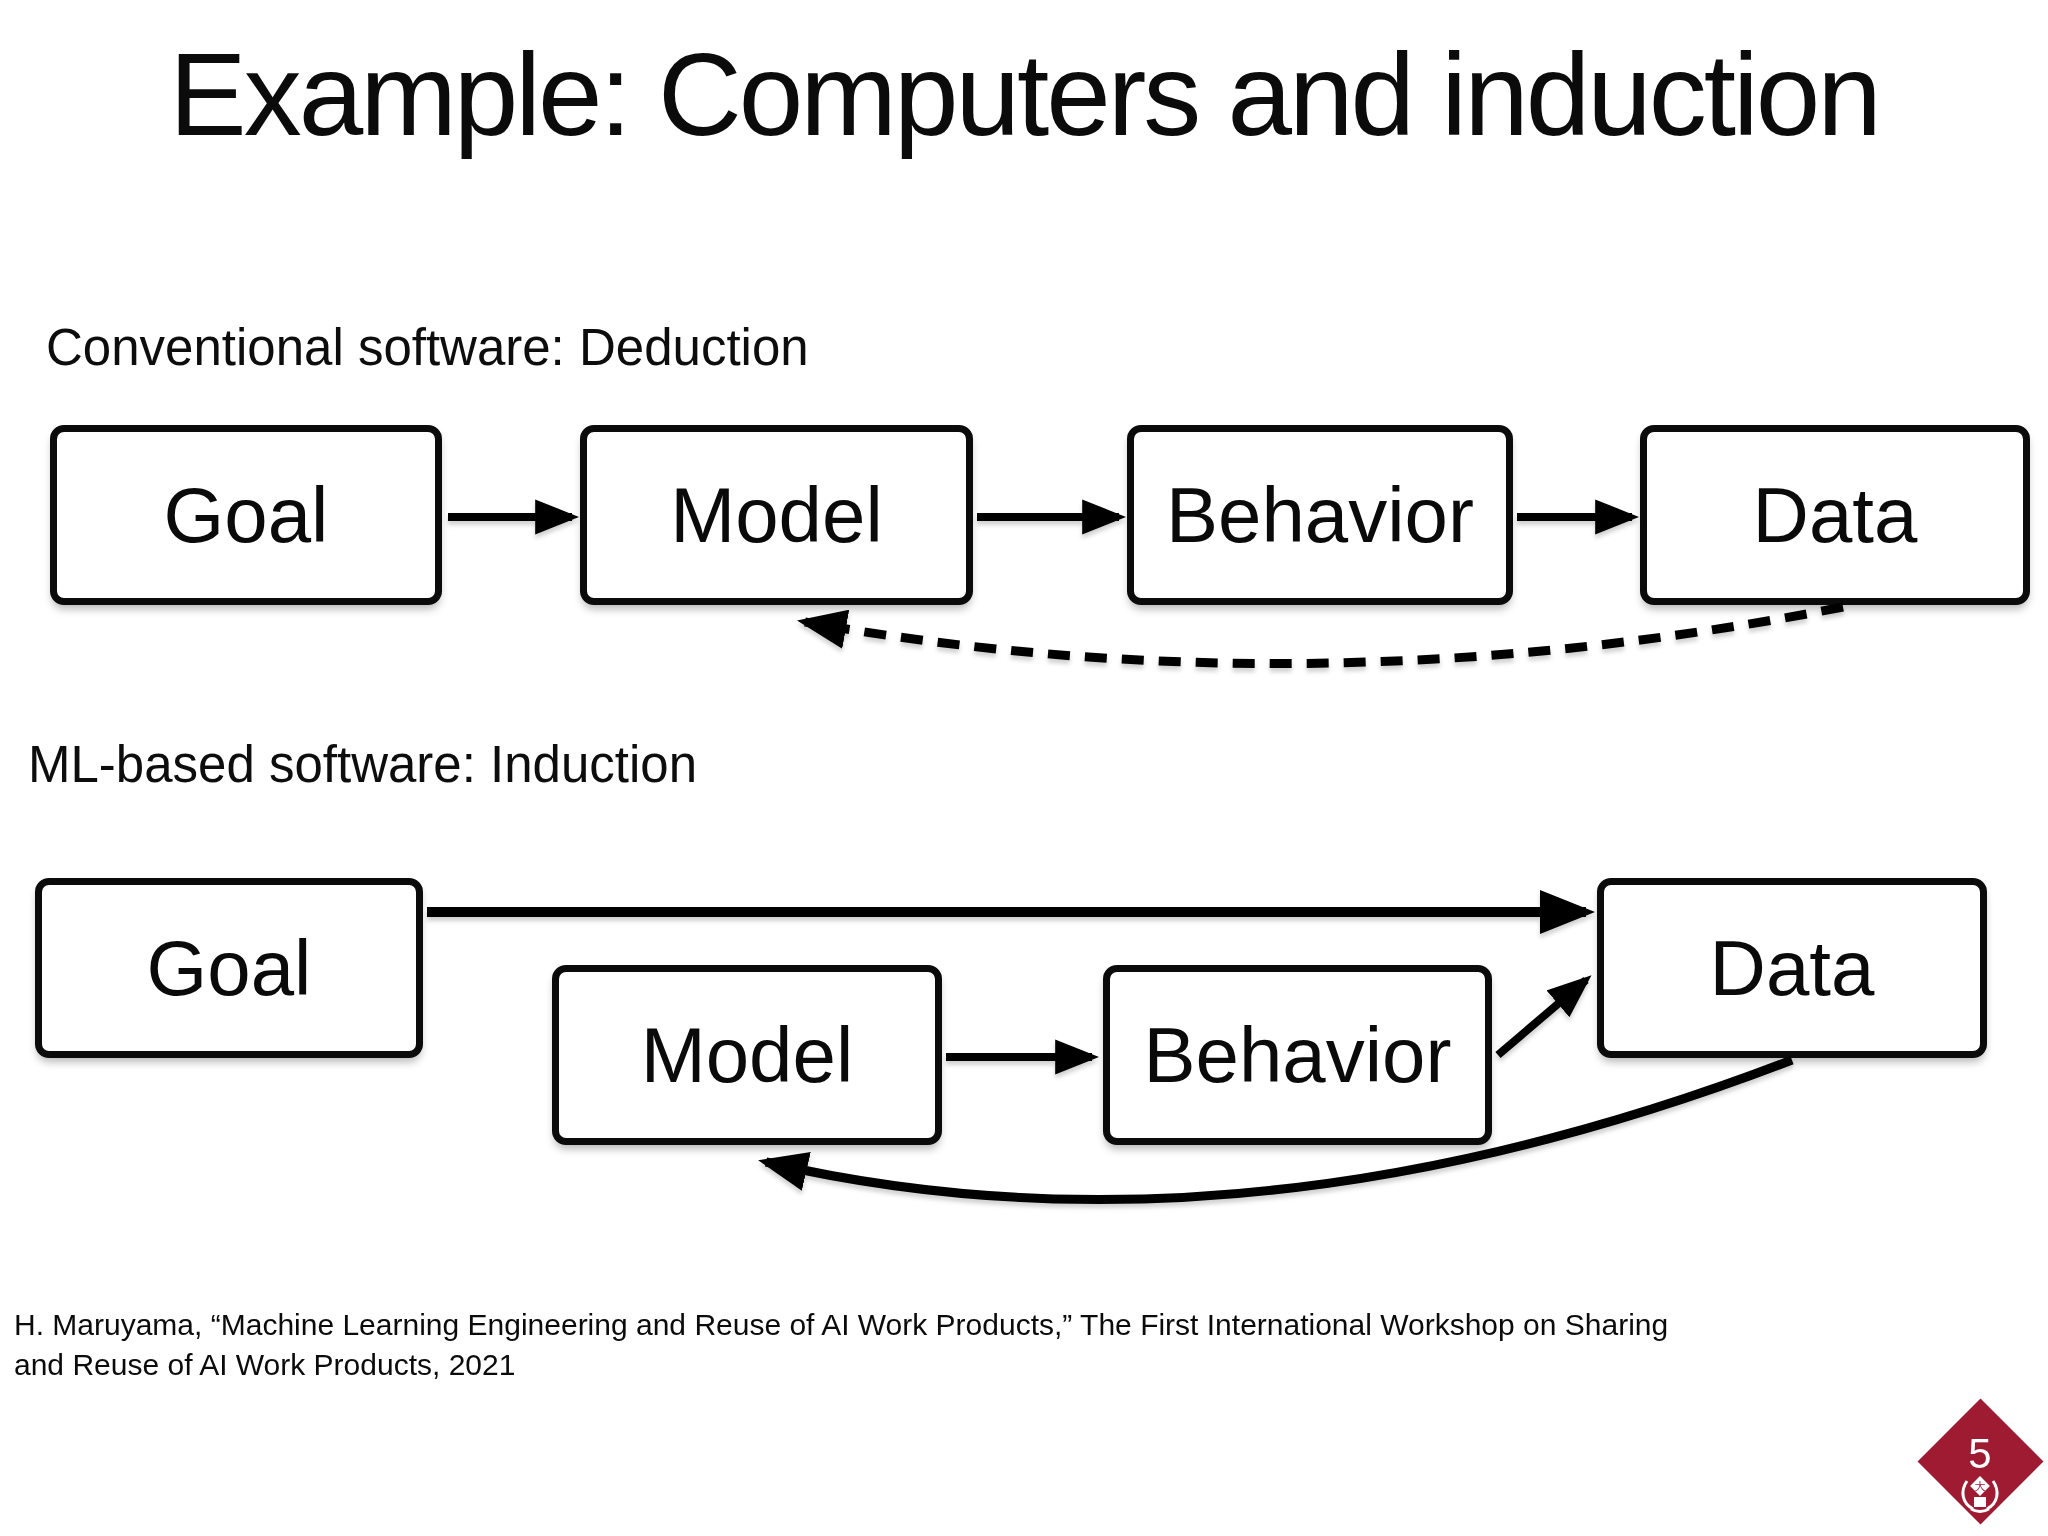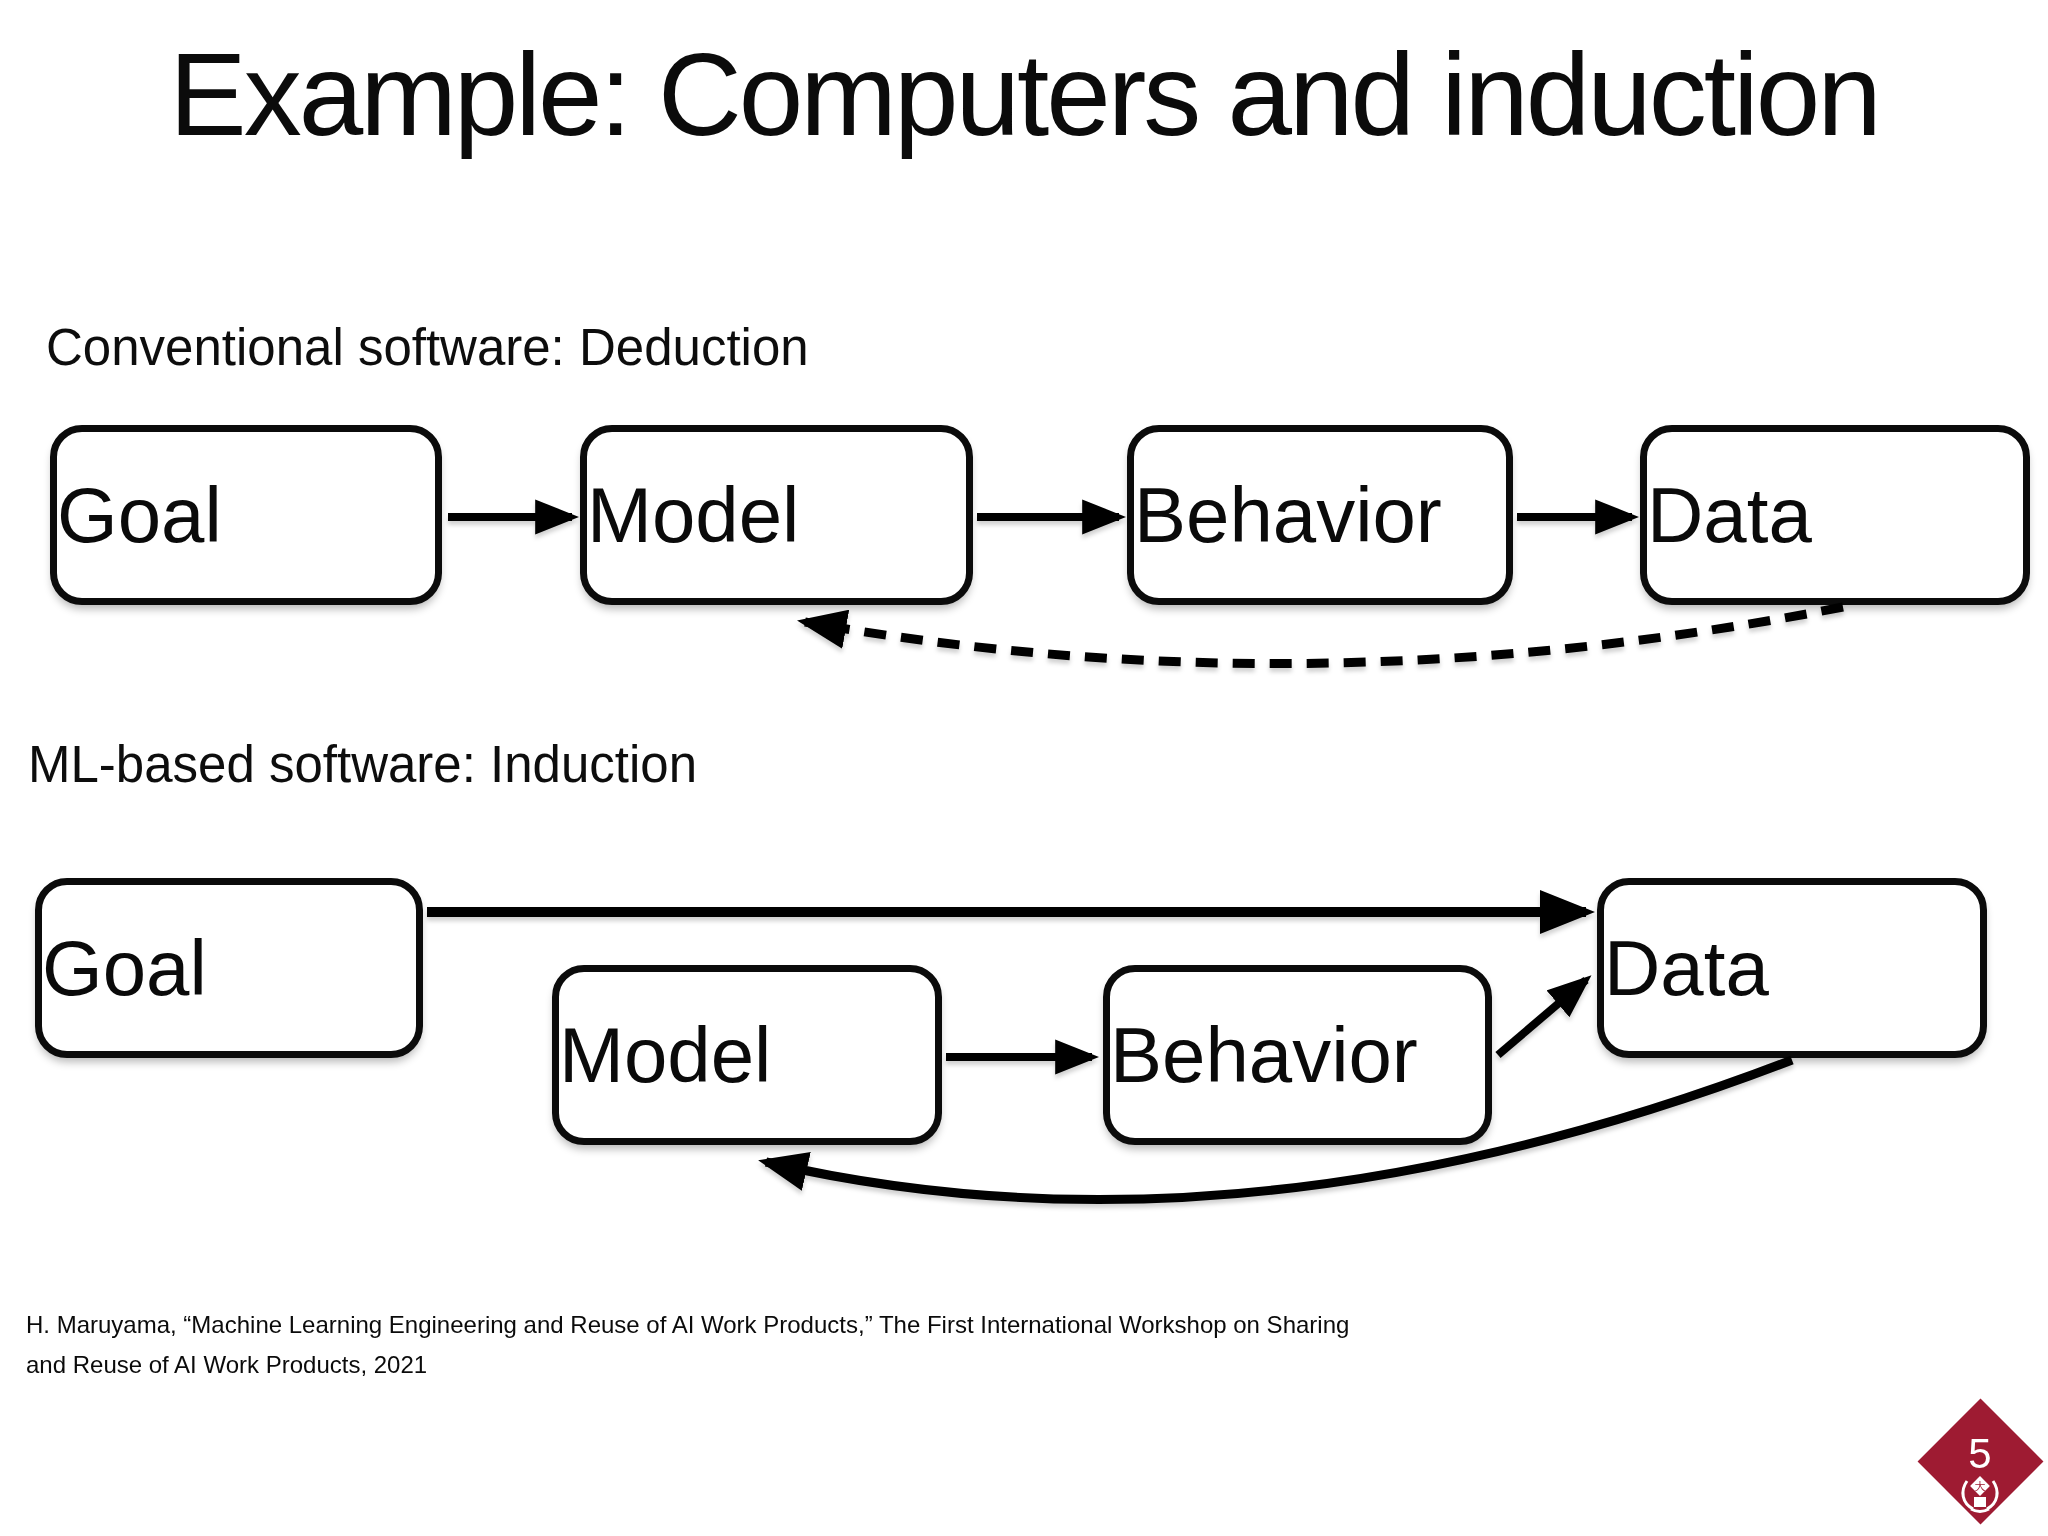--- a/index.html
+++ b/index.html
@@ -12,22 +12,22 @@
     font-weight:400;color:#0b0b0b;white-space:nowrap;
   }
   .section-heading{
     position:absolute;font-size:51px;font-weight:400;color:#0d0d0d;white-space:nowrap;
   }
   #heading-deduction{left:46px;top:318px;}
   #heading-induction{left:28px;top:735px;}
 
   .node{
     position:absolute;background:#ffffff;
-    border:7px solid #0b0b0b;border-radius:32px;
-    display:flex;align-items:center;justify-content:flex-start;
+    border:7px solid #0b0b0b;border-radius:14px;
+    display:flex;align-items:center;justify-content:center;
     font-size:78px;color:#0a0a0a;
     box-shadow:0 6px 8px -2px rgba(0,0,0,0.28);
     box-sizing:border-box;
   }
   
   #d1-goal     {left:50px;  top:425px; width:392px; height:180px;}
   #d1-model    {left:580px; top:425px; width:393px; height:180px;}
   #d1-behavior {left:1127px;top:425px; width:386px; height:180px;}
   #d1-data     {left:1640px;top:425px; width:390px; height:180px;}
   
@@ -36,22 +36,22 @@
   #d2-behavior {left:1103px;top:965px; width:389px; height:180px;}
   #d2-data     {left:1597px;top:878px; width:390px; height:180px;}
 
   svg.arrows{
     position:absolute;left:0;top:0;width:2048px;height:1536px;
     filter:drop-shadow(0 4px 2px rgba(0,0,0,0.18));
     pointer-events:none;
   }
 
   .footer{
-    position:absolute;left:26px;width:1980px;
-    font-size:24px;line-height:40px;color:#0b0b0b;
+    position:absolute;left:14px;width:1980px;
+    font-size:30px;line-height:40px;color:#0b0b0b;
   }
   #citation-1{top:1305px;}
   #citation-2{top:1430px;}
   .footer .line{white-space:nowrap;}
 
   .page-badge{position:absolute;left:1918px;top:1398px;width:124px;height:126px;}
   .diamond{
     position:absolute;left:18px;top:19px;width:89px;height:89px;
     transform:rotate(45deg);
   }

